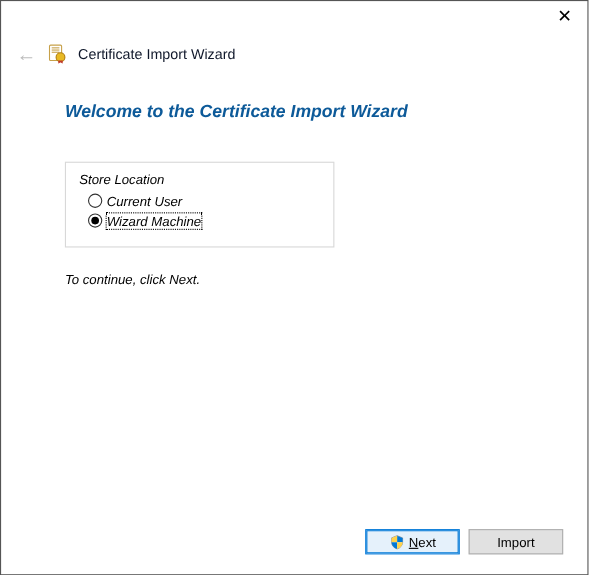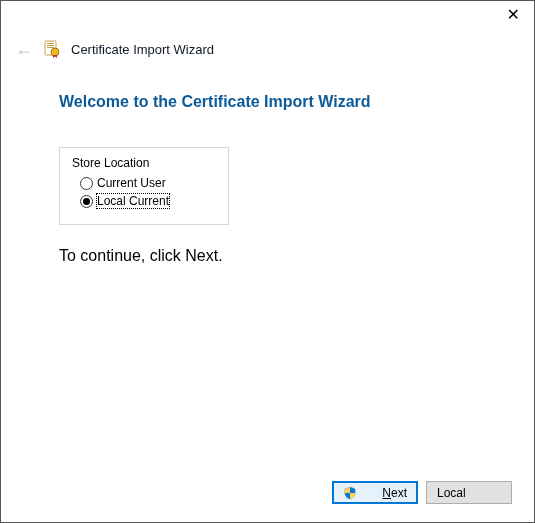--- a/index.html
+++ b/index.html
@@ -41,46 +41,47 @@
       font-size: 18px;
       line-height: 1;
     }
     .cert-icon svg { display: block; }
     .wizard-title {
       color: #0f172a;
       font-size: 13px;
     }
     .content {
       padding: 30px 46px 0 58px;
+      font-style: italic;
     }
     h1.main-heading {
       color: #0d5a99;
       font-size: 16px;
       font-weight: 600;
       margin: 0 0 36px 0;
     }
     .para {
       font-size: 12px;
       line-height: 1.35;
       margin: 0 0 22px 0;
       color: #000;
     }
     .fieldset {
       border: 1px solid #d8d8d8;
-      width: 170px;
+      width: 245px;
       padding: 8px 12px 12px 12px;
       margin: 10px 0 22px 0;
     }
     .fieldset-legend {
       font-size: 12px;
       margin-bottom: 6px;
     }
     .radio-row {
       display: flex;
-      align-items: flex-end;
+      align-items: flex-start;
       gap: 4px;
       margin: 4px 0 4px 8px;
       font-size: 12px;
     }
     .radio {
       width: 13px; height: 13px;
       border: 1px solid #333;
       border-radius: 50%;
       display: inline-flex;
       align-items: center;
@@ -92,40 +93,40 @@
       width: 7px; height: 7px;
       background: #000;
       border-radius: 50%;
     }
     .radio-label { }
     .radio-label.focused {
       outline: 1px dotted #000;
       outline-offset: 0;
     }
     .continue-text {
-      font-size: 16px;
+      font-size: 12px;
       margin-top: 4px;
     }
     .footer {
       position: absolute;
       bottom: 18px;
       right: 22px;
       display: flex;
       gap: 8px;
     }
     .btn {
       min-width: 86px;
       height: 23px;
       font-size: 12px;
       font-family: "Segoe UI", Tahoma, sans-serif;
       background: #e1e1e1;
       border: 1px solid #adadad;
       display: inline-flex;
       align-items: center;
-      justify-content: space-between;
+      justify-content: center;
       gap: 4px;
       cursor: pointer;
       padding: 0 10px;
     }
     .btn.primary {
       border: 1px solid #0078d7;
       background: #e5f1fb;
       box-shadow: inset 0 0 0 1px #0078d7;
     }
     .shield {
@@ -164,36 +165,36 @@
   <div class="fieldset">
     <div class="fieldset-legend">Store Location</div>
 
     <div class="radio-row">
       <span class="radio"></span>
       <span class="radio-label">Current User</span>
     </div>
 
     <div class="radio-row">
       <span class="radio selected"></span>
-      <span class="radio-label focused">Local Current</span>
+      <span class="radio-label focused">Wizard Machine</span>
     </div>
   </div>
 
   <div class="continue-text">To continue, click Next.</div>
 </div>
 
 <div class="footer">
   <button class="btn primary">
     <span class="shield">
       <svg width="14" height="14" viewBox="0 0 14 14">
         <path d="M7 1 L12 3 V7 C12 10 9.5 12.5 7 13 C4.5 12.5 2 10 2 7 V3 Z" fill="#fff" stroke="#555" stroke-width="0.5"></path>
         <path d="M7 1 L12 3 V7 L7 7 Z" fill="#0078d7"></path>
         <path d="M7 1 L2 3 V7 L7 7 Z" fill="#ffd24a"></path>
         <path d="M2 7 L7 7 V13 C4.5 12.5 2 10 2 7 Z" fill="#0078d7"></path>
         <path d="M12 7 L7 7 V13 C9.5 12.5 12 10 12 7 Z" fill="#ffd24a"></path>
       </svg>
     </span>
     <span class="underline-first">Next</span>
   </button>
   <button class="btn">
-    <span>Local</span>
+    <span>Import</span>
   </button>
 </div>
 
 </body></html>

